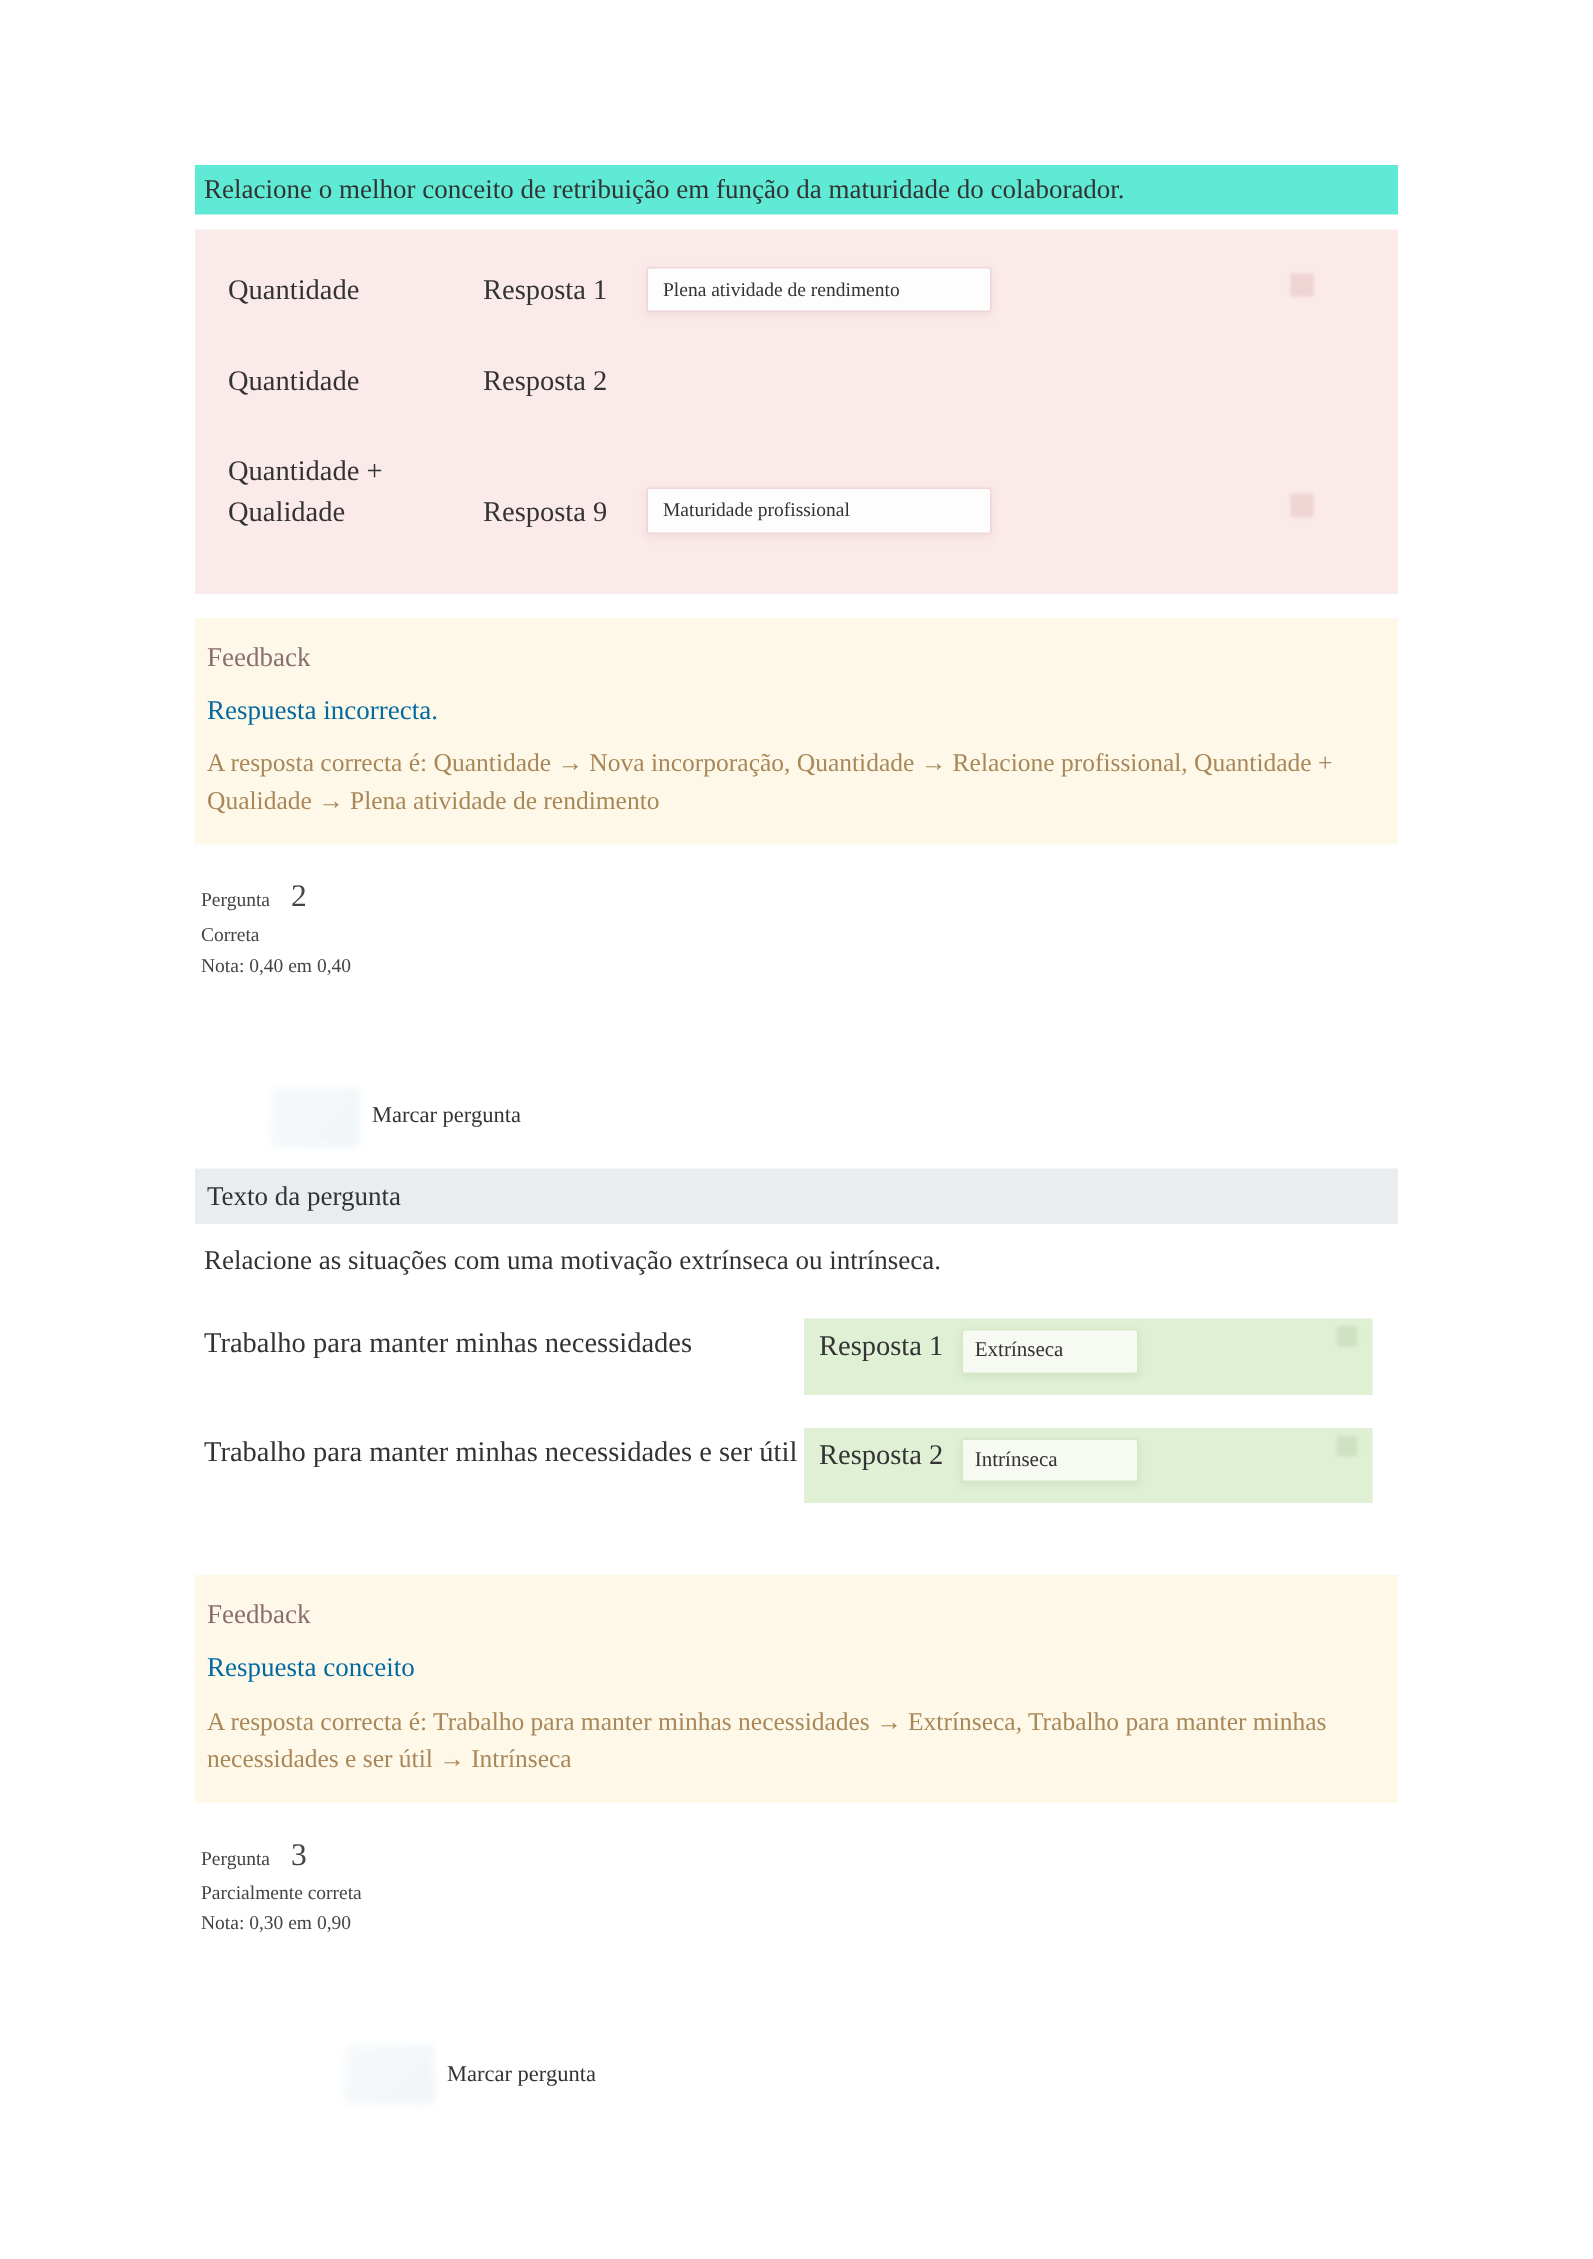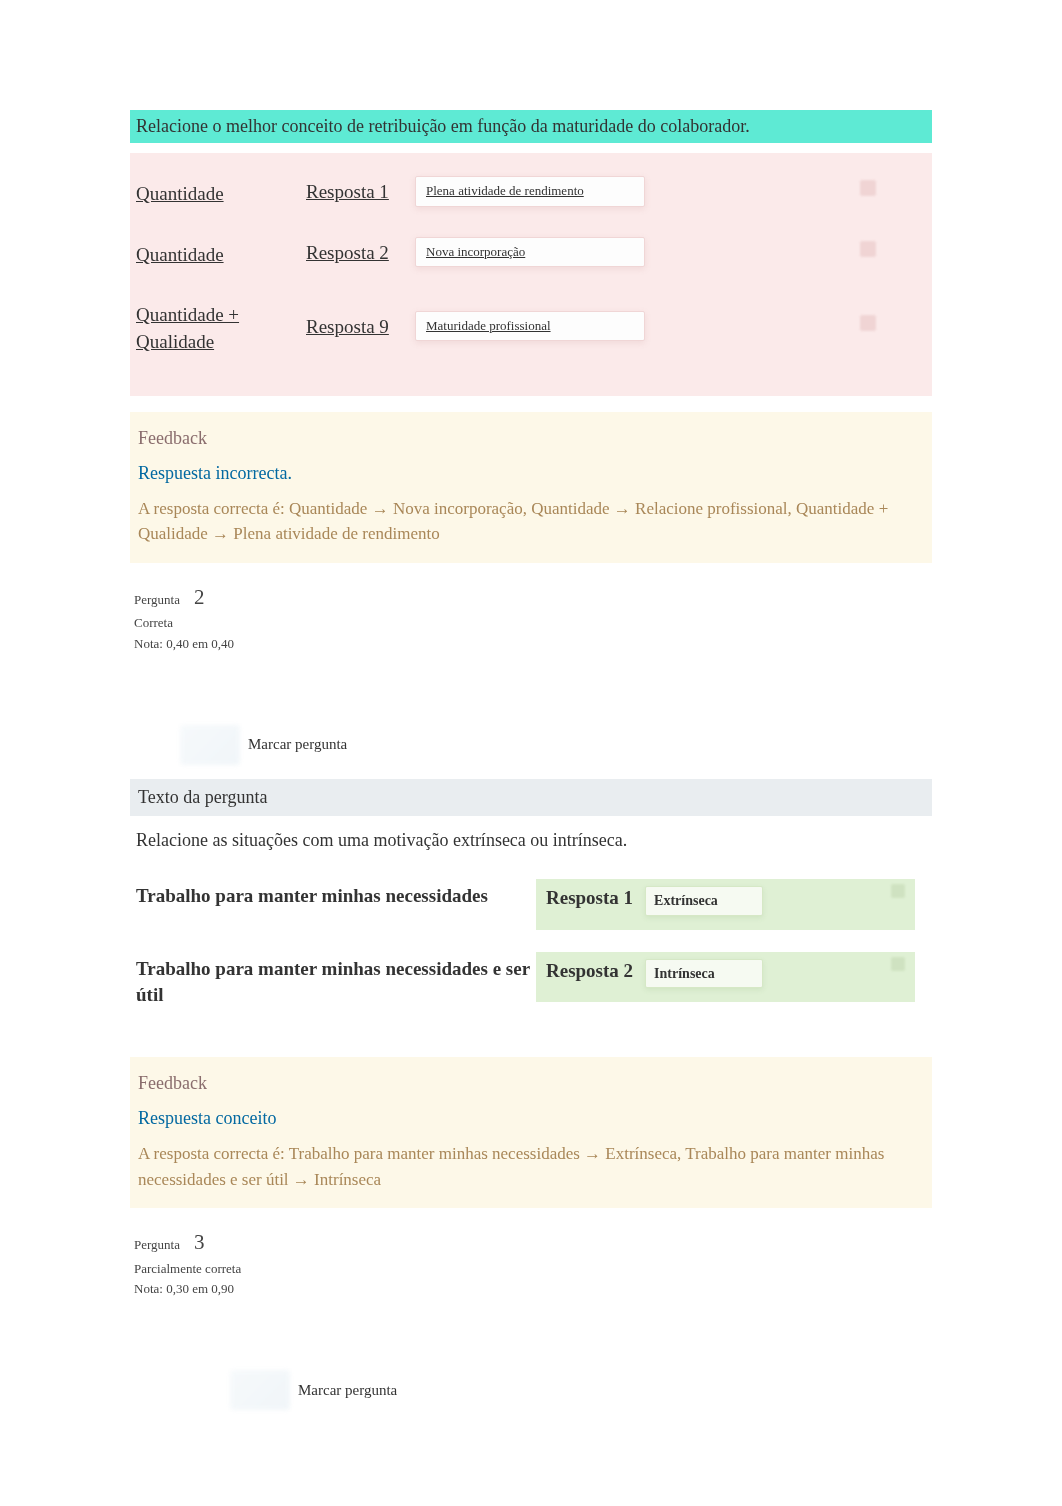--- a/index.html
+++ b/index.html
@@ -22,23 +22,22 @@
       margin-bottom: 10px;
       color: #333;
       font-size: 18px;
     }
     .question-matching {
       background: #fbeaea;
       padding: 12px 6px;
     }
     .match-row {
       display: flex;
-      align-items: center;
-      margin: 10px 0 28px 0;
-      text-decoration: underline;
+      align-items: flex-end;
+      margin: 10px 0 28px 16px;
     }
     .match-prompt {
       flex: 0 0 170px;
       padding-top: 6px;
       font-size: 19px;
     }
     .match-resposta {
       flex: 0 0 105px;
       font-size: 19px;
       padding-top: 2px;
@@ -138,21 +137,20 @@
       font-size: 18px;
     }
     .question-matching-correct {
       background: #ffffff;
       padding: 10px 6px;
     }
     .match-row-correct {
       display: flex;
       align-items: flex-start;
       margin: 8px 11px 22px 0;
-      font-weight: bold;
     }
     .match-prompt-wide {
       flex: 0 0 400px;
       font-size: 19px;
       padding-top: 4px;
       line-height: 1.4;
     }
     .correct-answer-block {
       background: #dff0d4;
       padding: 6px 10px 14px 10px;
@@ -197,24 +195,20 @@
     <div class="match-prompt">Quantidade</div>
     <div class="match-resposta">Resposta 1</div>
     <div class="match-select-wrap">
       <div class="match-select">Plena atividade de rendimento</div>
       <div class="match-select-icon"></div>
     </div>
   </div>
   <div class="match-row">
     <div class="match-prompt">Quantidade</div>
     <div class="match-resposta">Resposta 2</div>
-    <div class="match-select-wrap">
-      <div class="match-select">Nova incorporação</div>
-      <div class="match-select-icon"></div>
-    </div>
   </div>
   <div class="match-row">
     <div class="match-prompt">Quantidade + Qualidade</div>
     <div class="match-resposta">Resposta 9</div>
     <div class="match-select-wrap">
       <div class="match-select">Maturidade profissional</div>
       <div class="match-select-icon"></div>
     </div>
   </div>
 </div>

